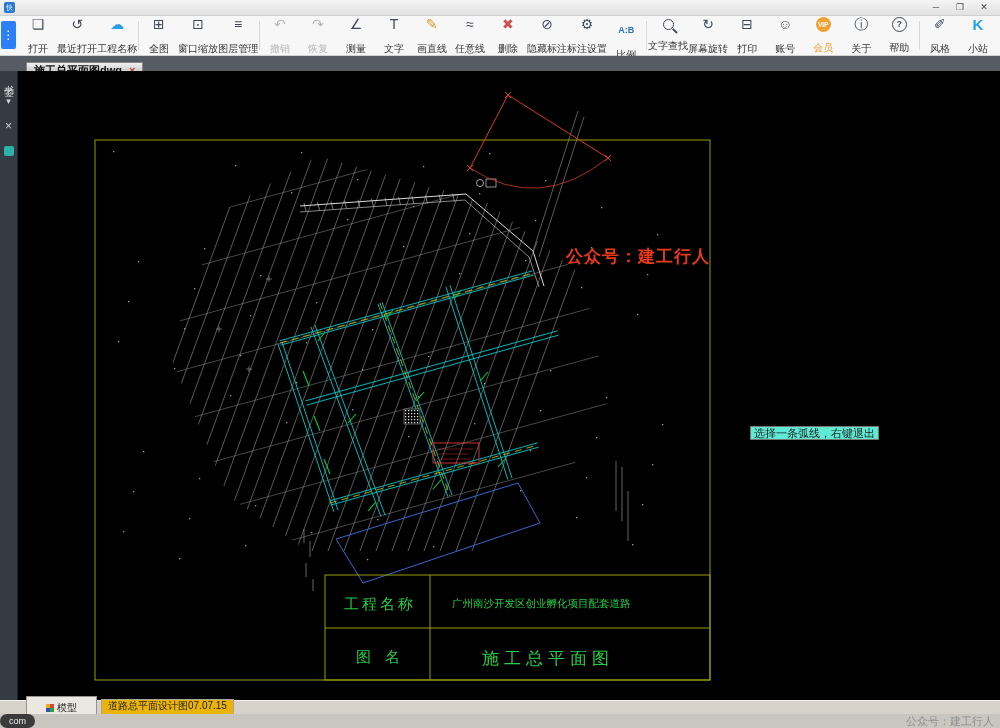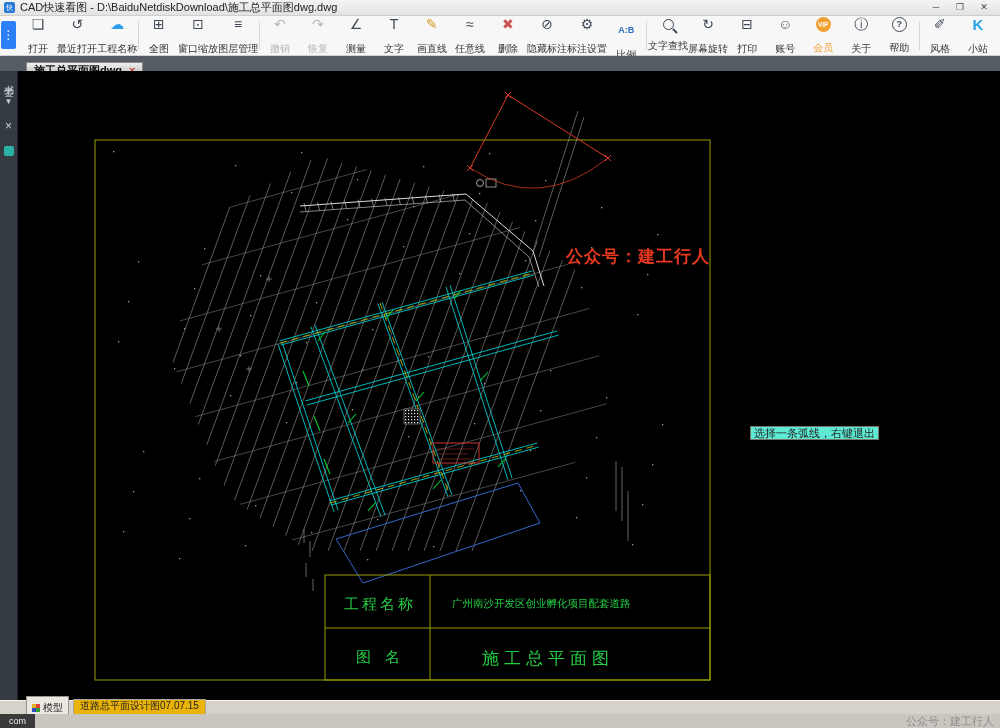--- a/index.html
+++ b/index.html
@@ -65,37 +65,36 @@
   .val2{font-size:17px;letter-spacing:5px;}
   .svg-red{fill:#e8391f;font-size:17px;font-weight:bold;letter-spacing:1px;}
   .tooltip{position:absolute;left:732px;top:355px;background:#5eead4;border:1px solid #76766e;
     color:#222;font-size:11px;line-height:12px;padding:0 3px;white-space:nowrap;}
 
   
   .statusbar{position:absolute;left:0;top:700px;width:1000px;height:14px;background:#d6d2c9;
     border-top:1px solid #f5f4f0;display:flex;align-items:center;gap:4px;
     padding-left:26px;box-sizing:border-box;font-size:10px;color:#222;}
   .model-tab{display:flex;align-items:center;gap:3px;background:#ebe8e1;border:1px solid #97948d;
-    padding:0 5px;height:24px;box-sizing:border-box;}
+    padding:0 19px;height:24px;box-sizing:border-box;}
   .model-icon{width:8px;height:8px;
     background:conic-gradient(#e04040 25%,#2f9f2f 0 50%,#3050c0 0 75%,#e0b020 0);}
   .file-tab{border:1px solid #a8a49c;background:#eab308;padding:0 6px;height:17px;line-height:11px;box-sizing:border-box;}
   .bottomstrip{position:absolute;left:0;top:714px;width:1000px;height:14px;background:#c9c6bf;
     display:flex;align-items:center;justify-content:space-between;box-sizing:border-box;padding-right:6px;}
-  .corner-chip{background:#3a3a3a;color:#eee;font-size:9px;height:14px;line-height:14px;padding:0 9px;}
+  .corner-chip{background:#3a3a3a;color:#eee;font-size:9px;height:14px;line-height:14px;padding:0 9px;border-radius:7px;}
   .watermark{color:#8d8d8d;font-size:11px;}
 </style>
 </head>
 <body>
 
 <div id="app">
 
   <div class="titlebar">
     <div class="app-icon">快</div>
-    <div class="win-title">CAD快速看图 - D:\BaiduNetdiskDownload\施工总平面图dwg.dwg</div>
     <div class="win-controls">
       <div class="win-btn">─</div>
       <div class="win-btn">❐</div>
       <div class="win-btn">✕</div>
     </div>
   </div>
 
   <div class="toolbar">
     <div class="panel-toggle">⋮</div>
 

